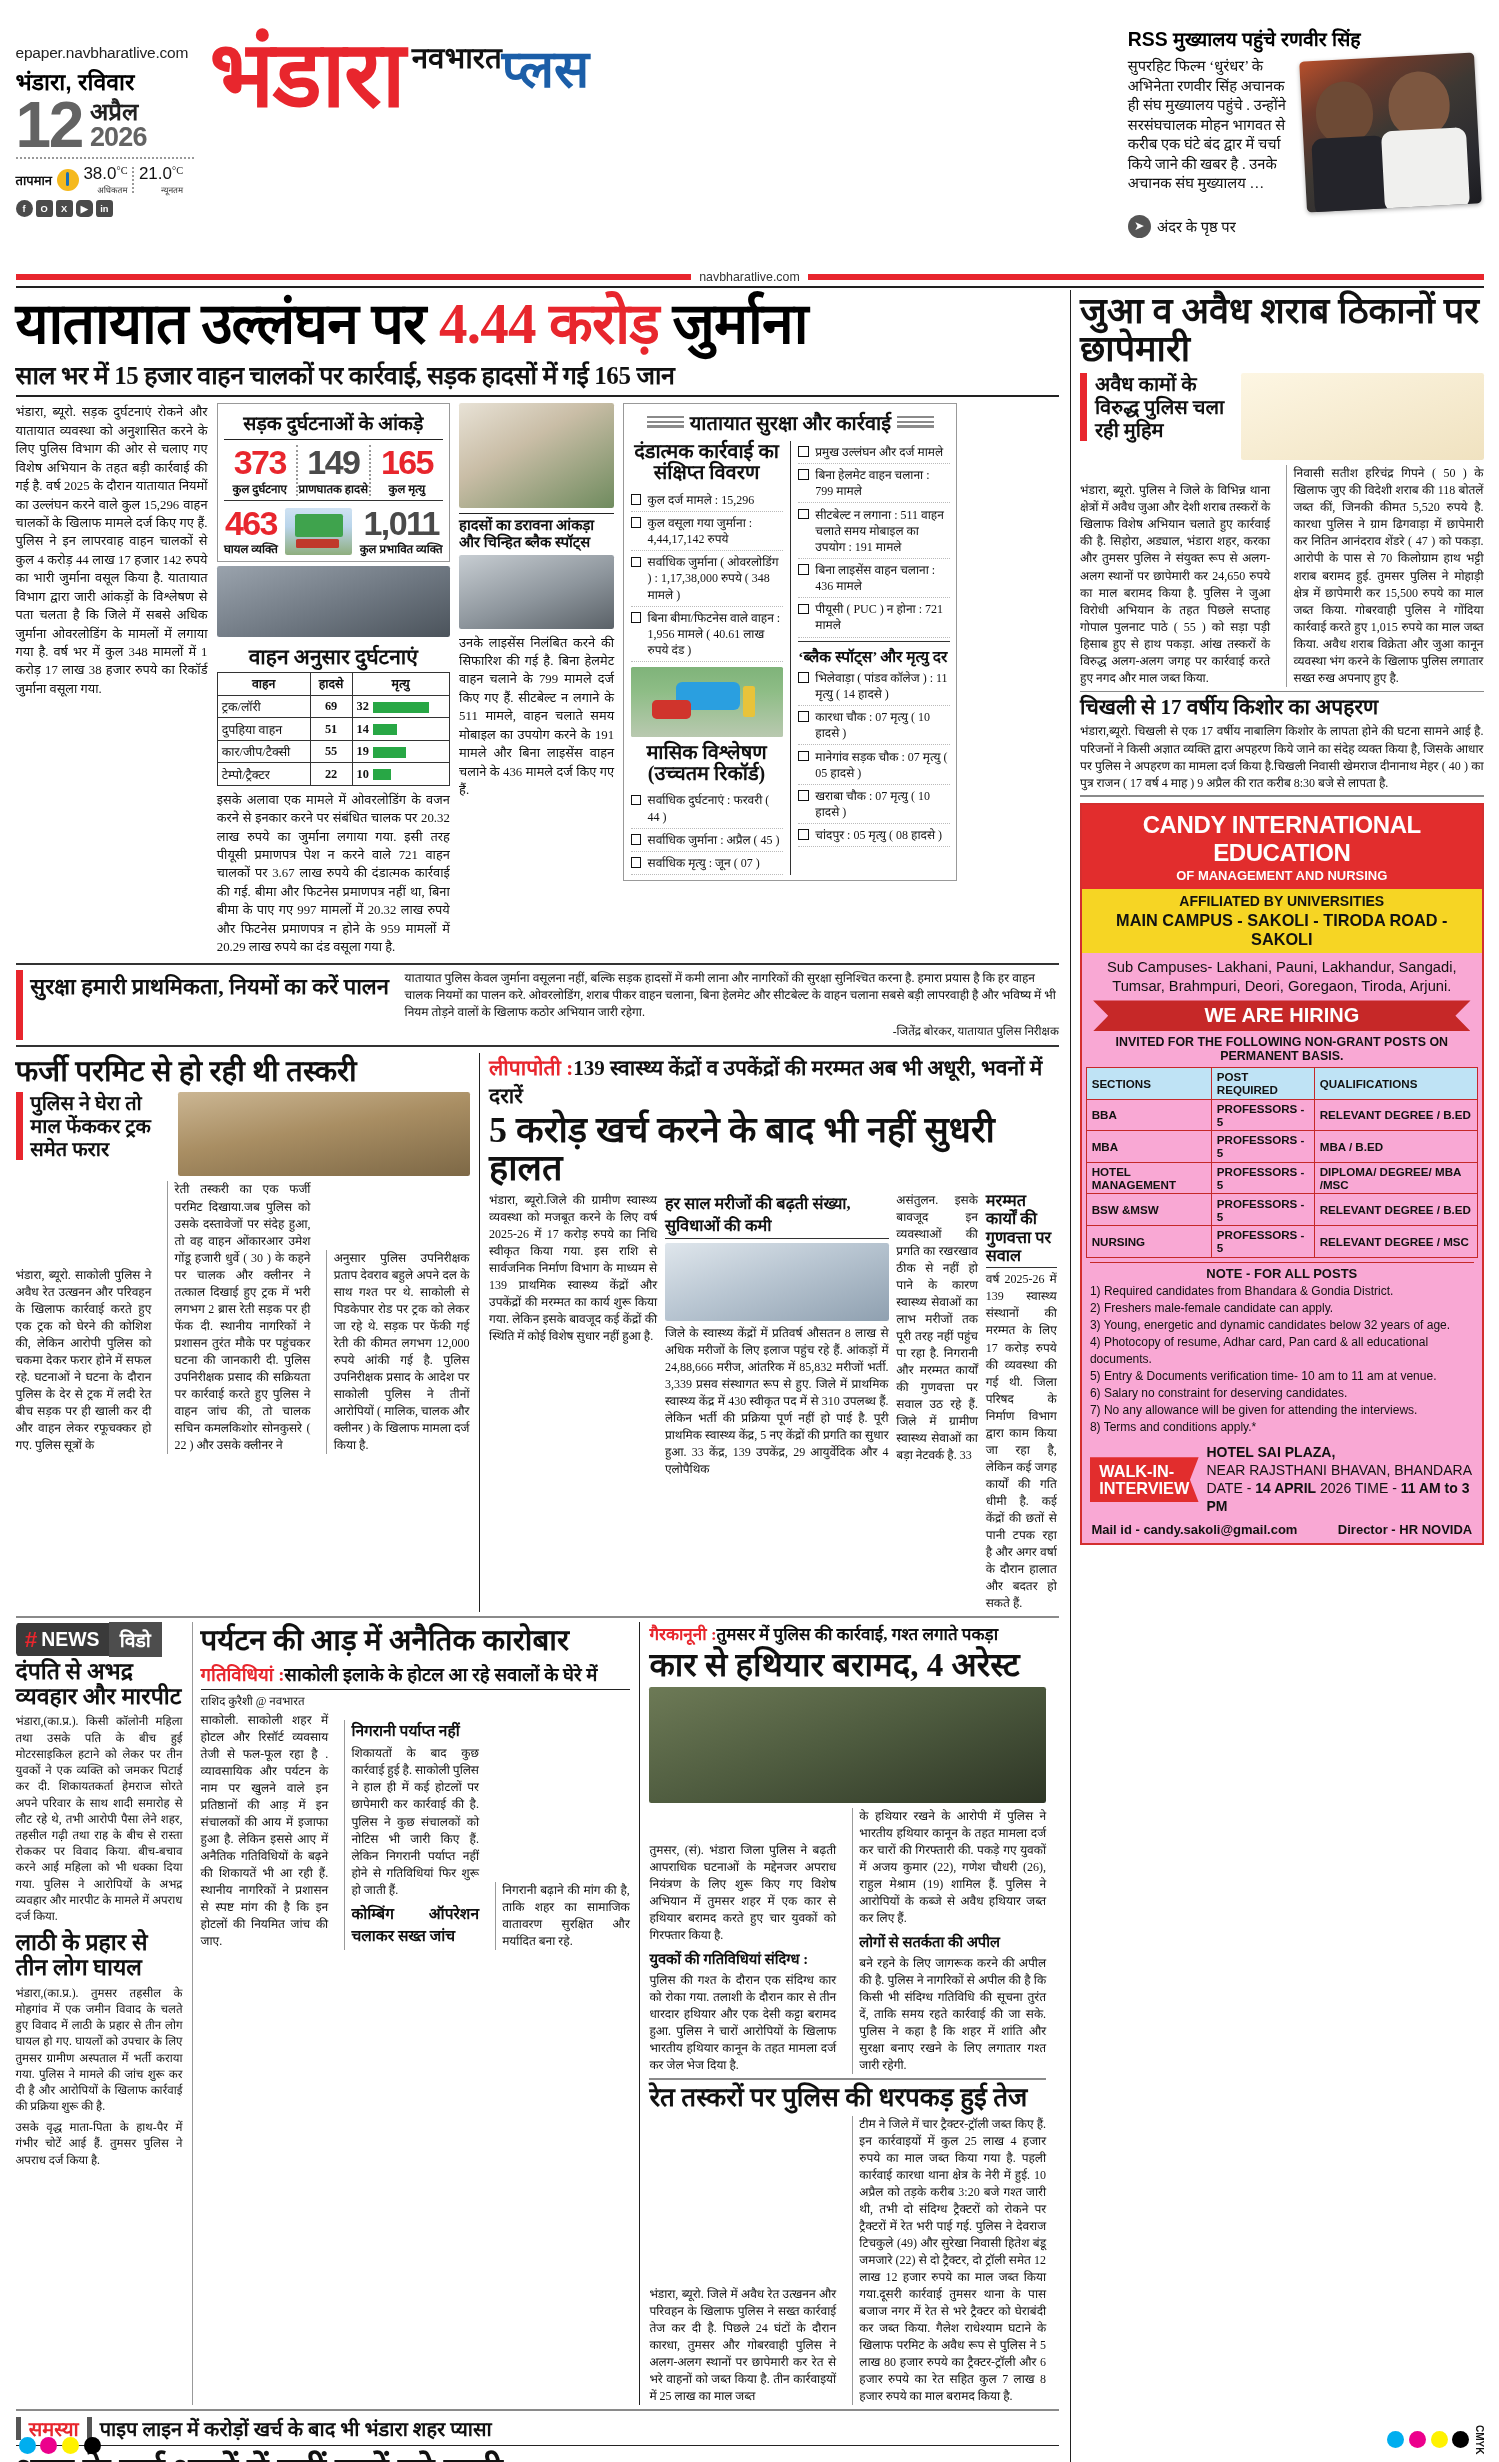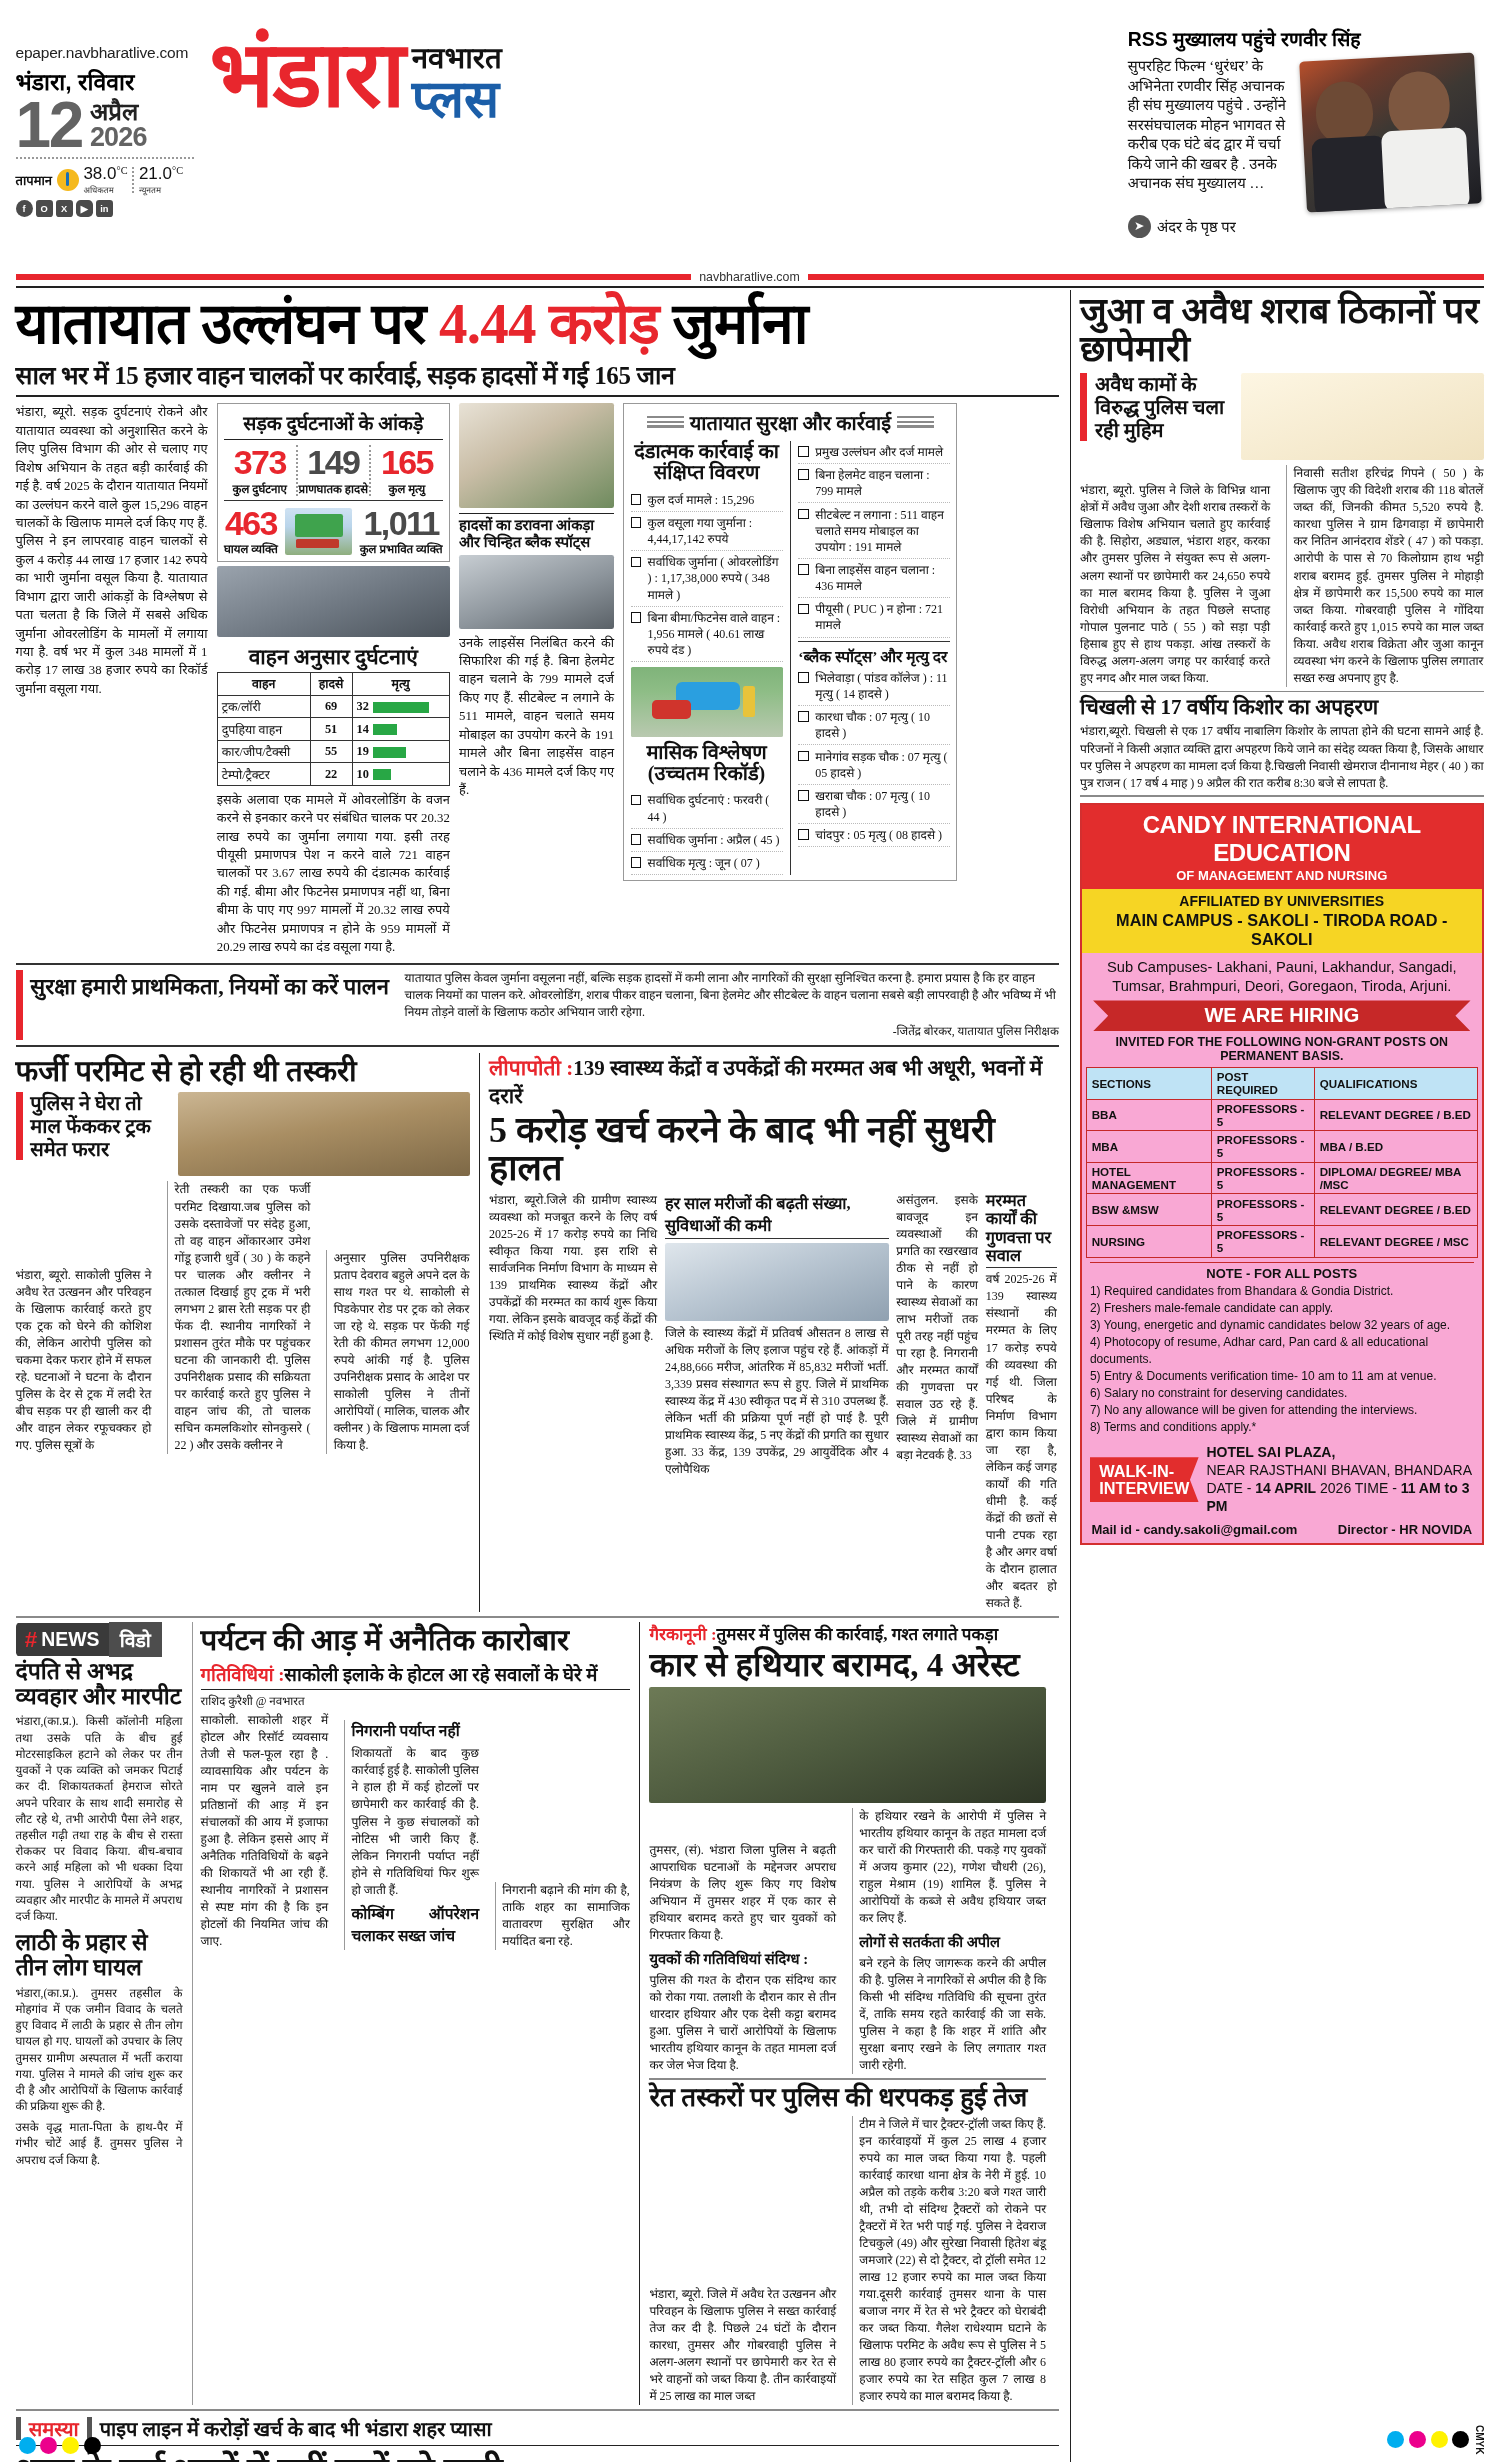--- a/index.html
+++ b/index.html
@@ -23,32 +23,32 @@
   .mh-day { font-family:"Liberation Sans", sans-serif; font-weight:700; font-size: 64px; color:#636363; line-height:0.82; letter-spacing:-2.3px;}
   .mh-mon-yr { margin-left: 7.8px; }
   .mh-month { font-family:"Liberation Sans", sans-serif; font-weight:700; font-size: 24px; color:#222; line-height:1;}
   .mh-year { font-family:"Liberation Sans", sans-serif; font-weight:700; font-size: 27px; color:#636363; line-height:1; letter-spacing:-0.8px;}
   .mh-dots { border-top: 2.3px dotted #999; margin: 6.2px 0 4.7px 0; width: 178px;}
   .mh-temp { display:flex; align-items:center; gap:4.7px; }
   .t-label { font-family:"Liberation Sans", sans-serif; font-weight:700; font-size:13px; }
   .t-icon { width:22px; height:22px; border-radius:50%; background:#f5b91d; position:relative;}
   .t-icon::after{content:""; position:absolute; left:9.3px; top:3.9px; width:3.1px; height:14px; background:#1b6fb5; border-radius:1.6px;}
   .t-val { font-family:"Liberation Sans", sans-serif; font-size:17px; }
-  .t-sub { font-size:8.5px; color:#333; display:block; text-align:left; font-family:"Liberation Sans", sans-serif;}
+  .t-sub { font-size:8.5px; color:#333; display:block; text-align:right; font-family:"Liberation Sans", sans-serif;}
   .t-divider{width:1.6px;height:26px;border-left:2.3px dotted #999;}
   .mh-social { display:flex; gap:3.1px; margin-top:5.4px;}
   .soc { width:17px;height:17px;border-radius:3.1px;background:#4b4b4b;color:#fff;font-size:9.3px;
          font-family:"Liberation Sans",sans-serif;display:flex;align-items:center;justify-content:center;font-weight:700;}
   .soc.fb{border-radius:50%;}
   .soc.yt{border-radius:4.7px;}
 
   .mh-center { flex:1; display:flex; flex-direction:column; align-items:flex-start; padding-top: 20px;}
   .logo-wrap{display:flex;align-items:flex-start;gap:7.8px;}
   .logo-main{font-family:"Liberation Sans",sans-serif;font-weight:700;font-size:92px;color:#e8262d;line-height:0.95;letter-spacing:-1.6px;}
-  .logo-side{display:flex;flex-direction:column;padding-top:12.4px;}
+  .logo-side{display:flex;flex-direction:row;padding-top:12.4px;}
   .logo-nav{font-family:"Liberation Sans",sans-serif;font-weight:700;font-size:29.5px;color:#111;line-height:1;}
   .logo-plus{font-family:"Liberation Sans",sans-serif;font-weight:700;font-size:52px;color:#1b5ea8;line-height:1;}
 
   .mh-right { width: 365px; padding-top: 17px; padding-left:9.3px;}
   .rss-hd{font-family:"Liberation Sans",sans-serif;font-weight:700;font-size:19.4px;line-height:1.2;color:#000;}
   .rss-body{display:flex;gap:7.8px;margin-top:6.2px;}
   .rss-text{font-size:14.7px;line-height:1.32;width:167px;}
   .rss-photo{width:175px;height:151px;border-radius:4.7px;overflow:hidden;position:relative;
              background:linear-gradient(150deg,#b8502c 0%,#6d3a2b 22%,#3d3833 48%,#2b2b30 78%,#1c1c20 100%);
              transform:rotate(-3deg); box-shadow:0 1.6px 4.7px rgba(0,0,0,.3);}

